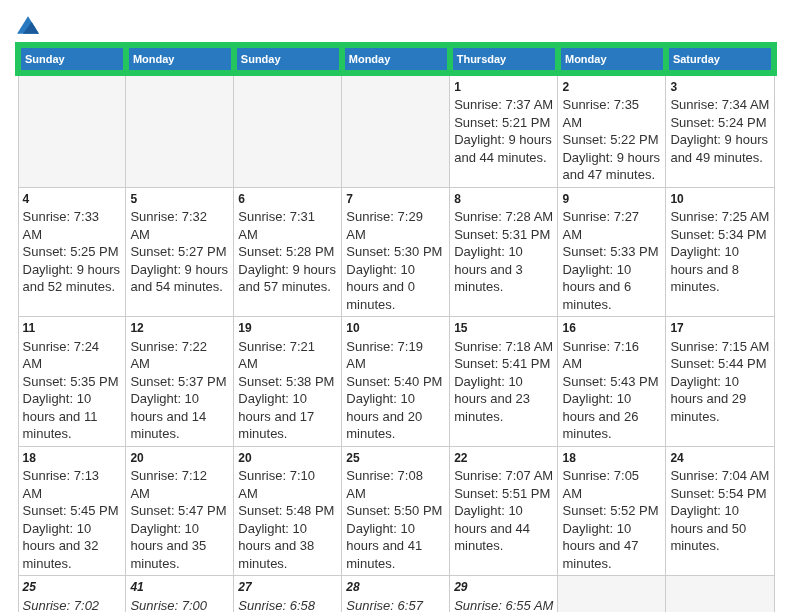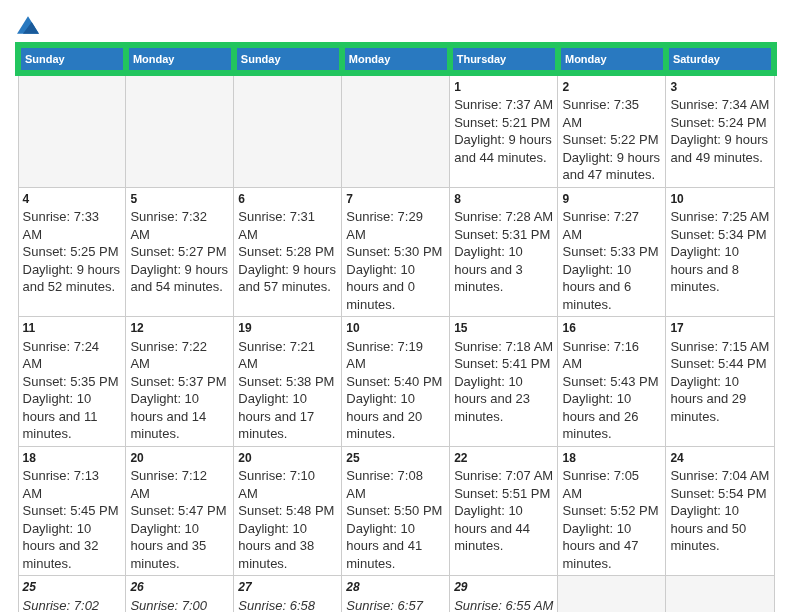--- a/index.html
+++ b/index.html
@@ -232,21 +232,21 @@
             <span class="day-num">24</span>
             <div class="day-info">Sunrise: 7:04 AM<br>Sunset: 5:54 PM<br>Daylight: 10 hours and 50 minutes.</div>
           </td>
         </tr>
         <tr>
           <td>
             <span class="day-num">25</span>
             <div class="day-info">Sunrise: 7:02 AM<br>Sunset: 5:55 PM<br>Daylight: 10 hours and 53 minutes.</div>
           </td>
           <td>
-            <span class="day-num">26</span>
+            <span class="day-num">41</span>
             <div class="day-info">Sunrise: 7:00 AM<br>Sunset: 5:57 PM<br>Daylight: 10 hours and 56 minutes.</div>
           </td>
           <td>
             <span class="day-num">27</span>
             <div class="day-info">Sunrise: 6:58 AM<br>Sunset: 5:58 PM<br>Daylight: 10 hours and 59 minutes.</div>
           </td>
           <td>
             <span class="day-num">28</span>
             <div class="day-info">Sunrise: 6:57 AM<br>Sunset: 5:59 PM<br>Daylight: 11 hours and 2 minutes.</div>
           </td>

